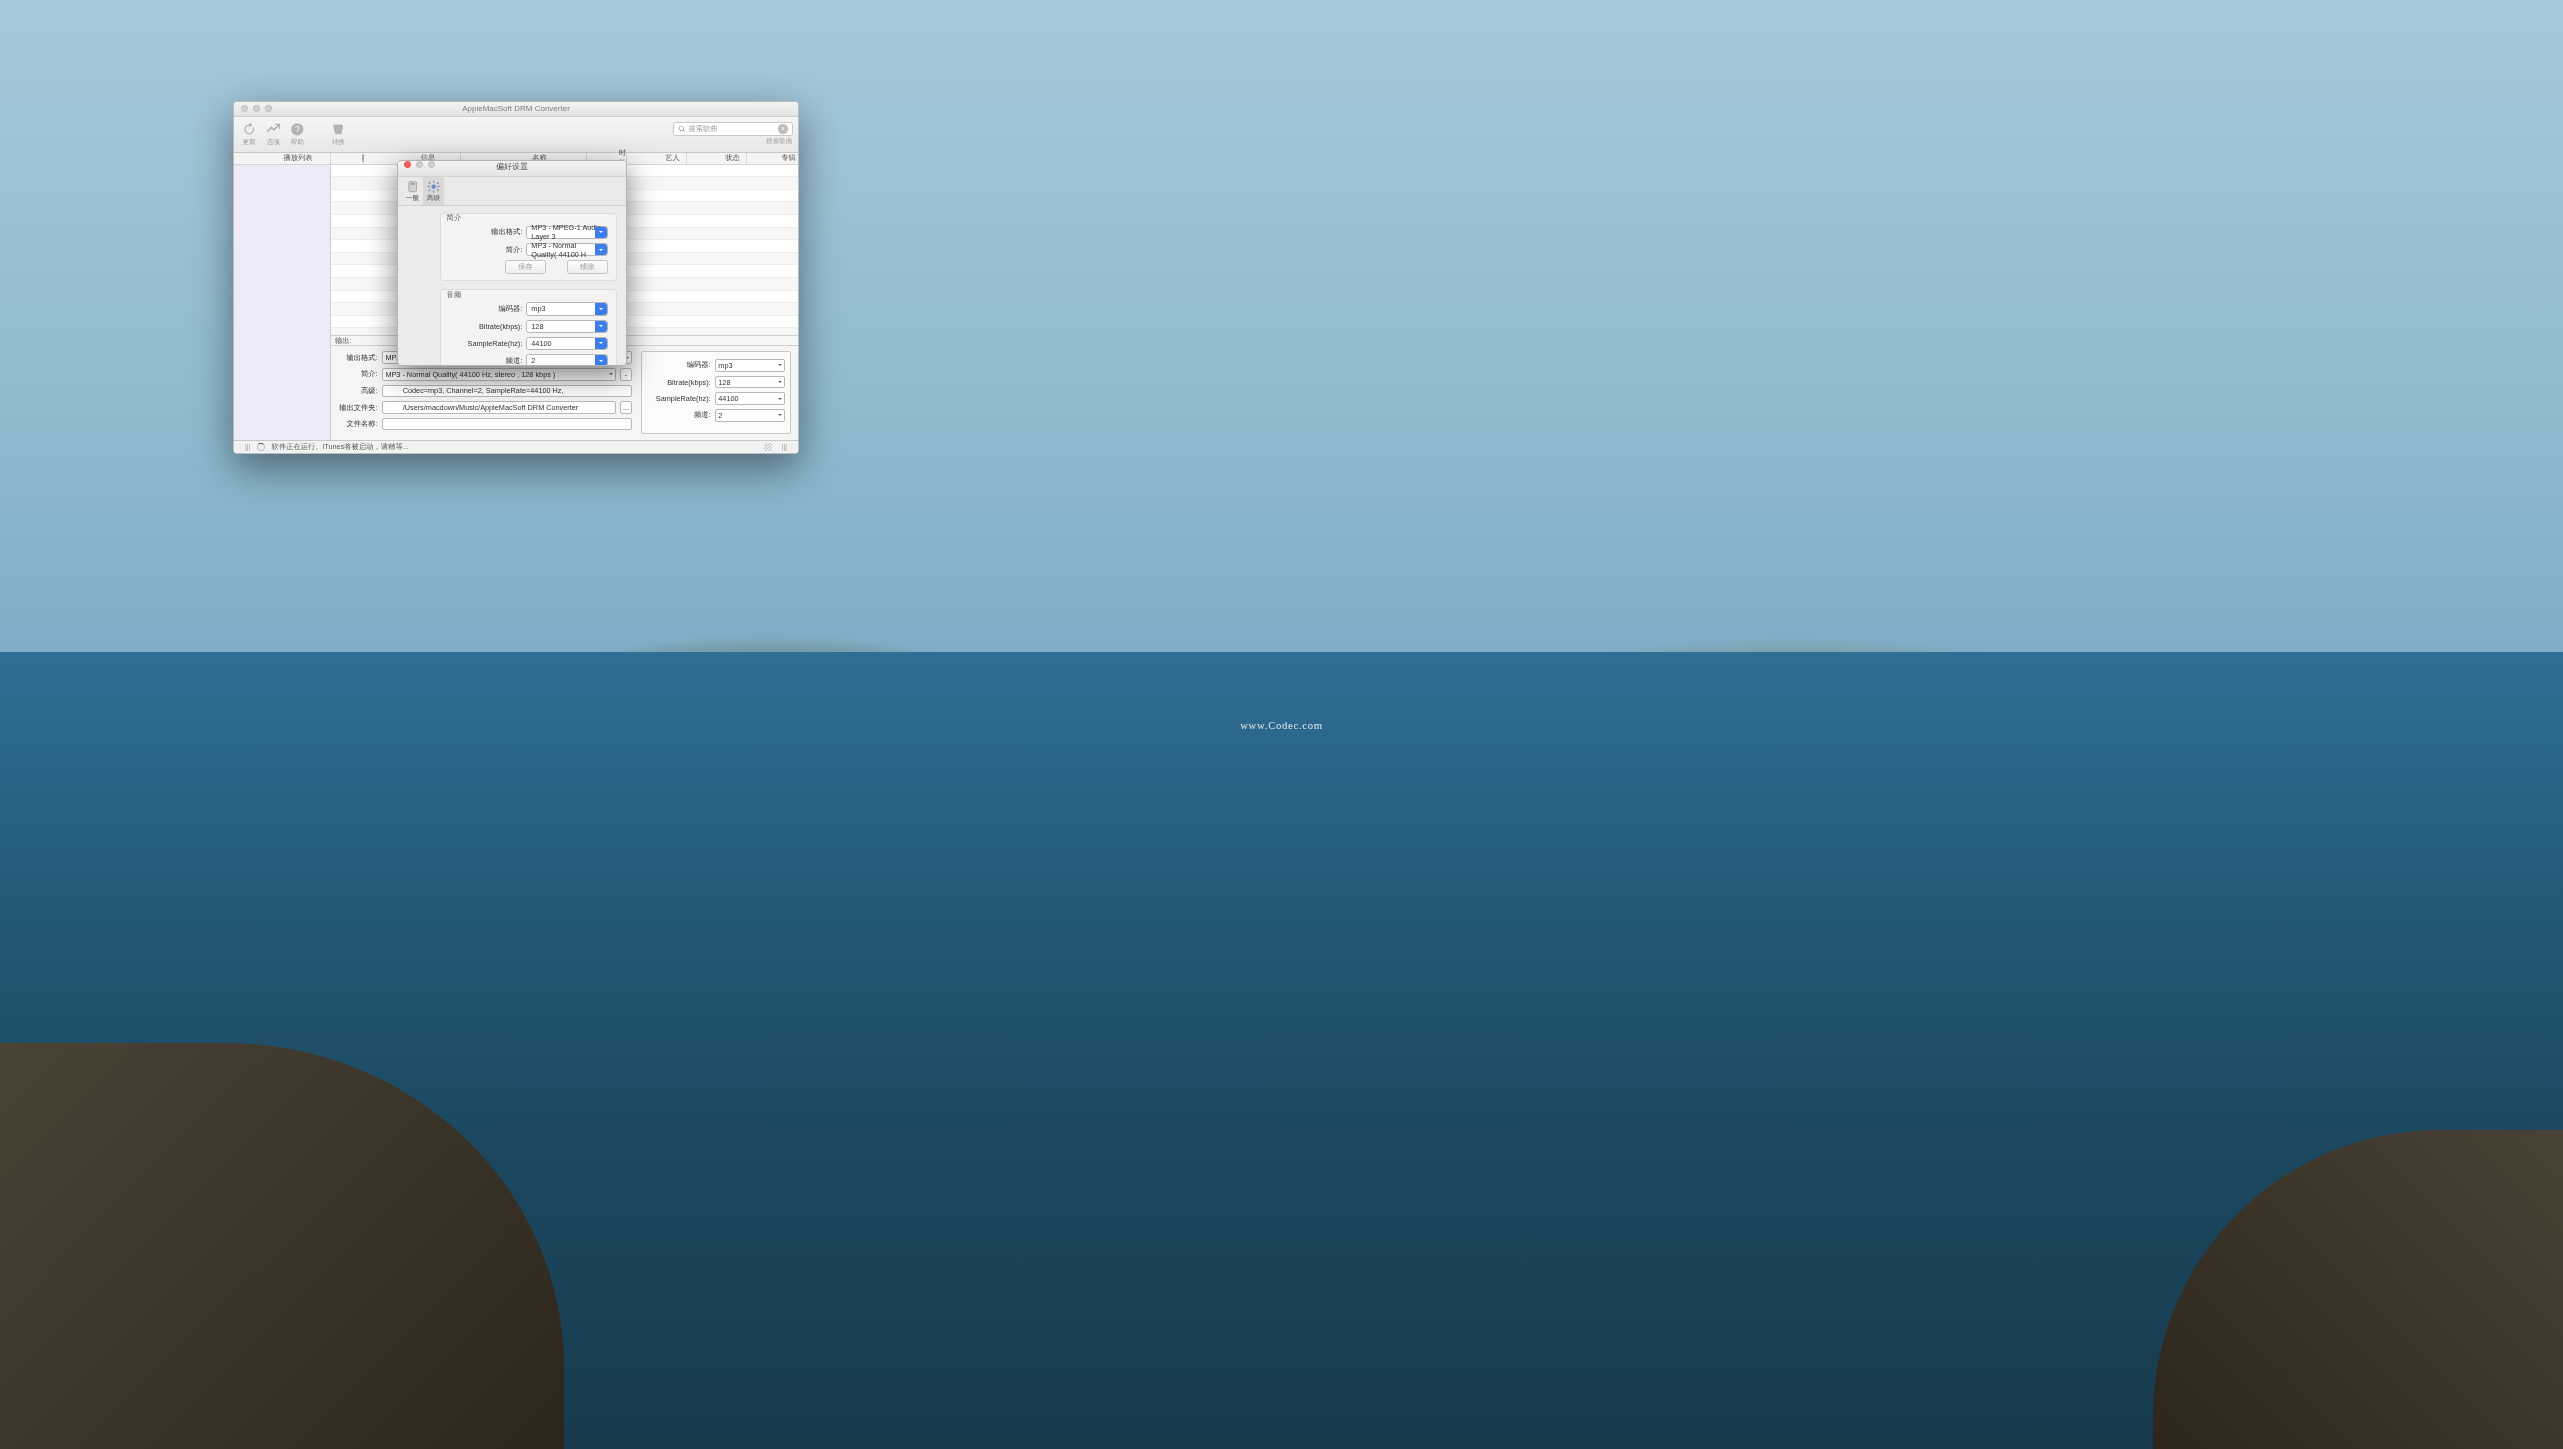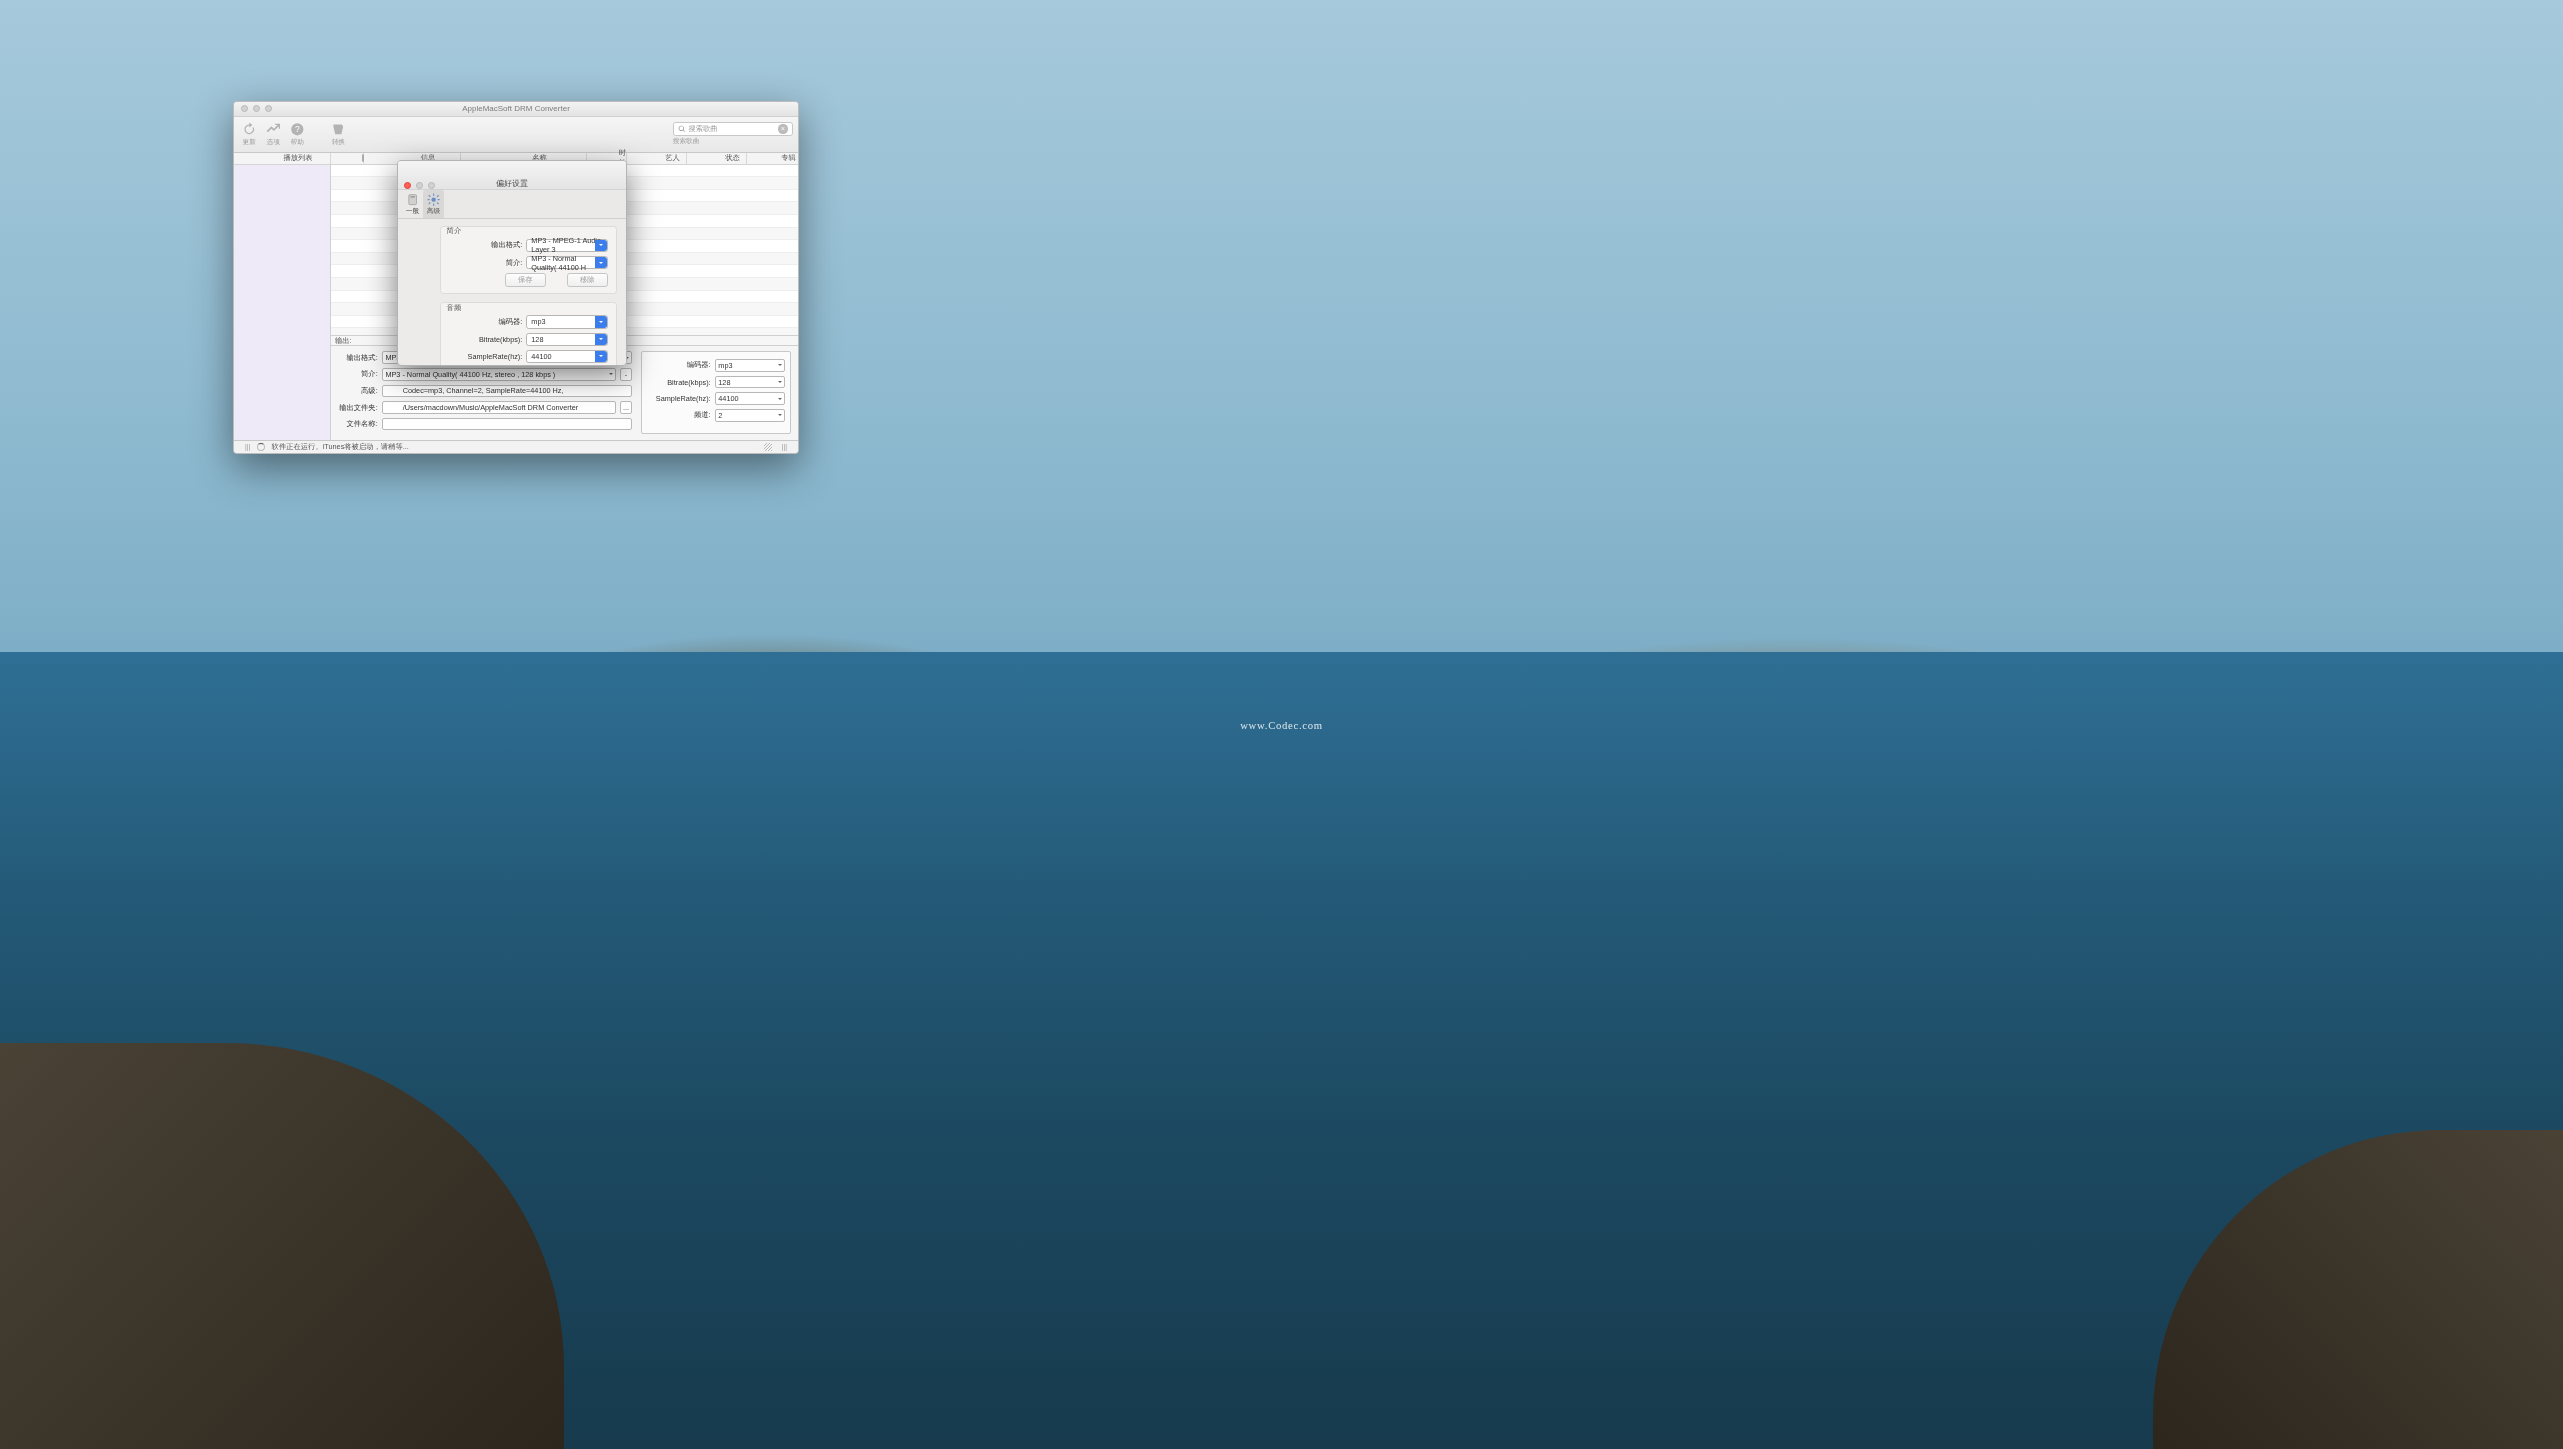--- a/index.html
+++ b/index.html
@@ -55,21 +55,21 @@
   .toolbar {
     height:36px; background:linear-gradient(#f5f5f5,#e8e8e8);
     border-bottom:0.7px solid #c8c8c8;
     display:flex; align-items:center; padding:0 5.3px; gap:4px;
   }
   .tbtn { width:20px; display:flex; flex-direction:column; align-items:center; gap:1.3px; color:#9d9d9d; font-size:6.7px; cursor:pointer;}
   .tbtn .ico { width:16px; height:16px; display:flex; align-items:center; justify-content:center; }
   .tbtn svg { width:14.6px; height:14.6px; fill:#b3b3b3; }
   .tsep { width:13.3px; }
   .toolbar-spacer{flex:1;}
-  .search-wrap{display:flex;flex-direction:column;align-items:flex-start;gap:1.3px;}
+  .search-wrap{display:flex;flex-direction:column;align-items:flex-end;gap:1.3px;}
   .searchbox{
     width:120px;height:13.3px;border:0.7px solid #c7c7c7;border-radius:2.7px;
     background:#fff;display:flex;align-items:center;padding:0 4px;gap:2.7px;font-size:7.3px;color:#999;
   }
   .searchbox .mag{width:8px;height:8px;}
   .searchbox .mag svg{width:8px;height:8px;fill:#999;}
   .searchbox .clr{width:9.3px;height:9.3px;border-radius:50%;background:#bcbcbc;color:#fff;font-size:6.7px;display:flex;align-items:center;justify-content:center;}
   .search-label{font-size:6.7px;color:#9d9d9d;}
 
   .columns-header{
@@ -120,21 +120,21 @@
   .pager{display:flex;gap:4px;align-items:center;color:#999;}
   .pager span{font-size:6.7px;}
 
   
   .prefs {
     position:absolute; left:397px; top:160px; width:230px; height:206px;
     background:#ecebea; border:0.7px solid #b3b3b3; border-radius:4px;
     box-shadow:0 10px 30px rgba(0,0,0,.5);
     z-index:30; display:flex; flex-direction:column; overflow:hidden;
   }
-  .prefs .p-titlebar{height:29px;background:linear-gradient(#f4f4f4,#e4e4e4);border-bottom:0.7px solid #d2d2d2;position:relative;display:flex;align-items:flex-end;}
+  .prefs .p-titlebar{height:16px;background:linear-gradient(#f4f4f4,#e4e4e4);border-bottom:0.7px solid #d2d2d2;position:relative;display:flex;align-items:flex-start;}
   .p-traffic{display:flex;gap:4.7px;padding-left:6px;}
   .p-dot{width:7.3px;height:7.3px;border-radius:50%;}
   .p-red{background:#ff5f57;border:0.7px solid #e24037;}
   .p-gr{background:#d2d2d2;border:0.7px solid #b8b8b8;}
   .prefs .p-title{position:absolute;left:0;right:0;text-align:center;font-size:8px;color:#4b4b4b;}
   .p-tabs{height:29px;background:#eae9e8;border-bottom:0.7px solid #cfcfcf;display:flex;align-items:flex-end;padding-left:4px;}
   .p-tab{width:21px;display:flex;flex-direction:column;align-items:center;font-size:6.7px;color:#4b4b4b;padding:2px 1.3px;cursor:pointer;border-radius:2.7px 2.7px 0 0;}
   .p-tab.active{background:#d9d8d7;}
   .p-tab .p-ico{width:14.6px;height:14.6px;display:flex;align-items:center;justify-content:center;}
   .p-tab svg{width:13.3px;height:13.3px;}

